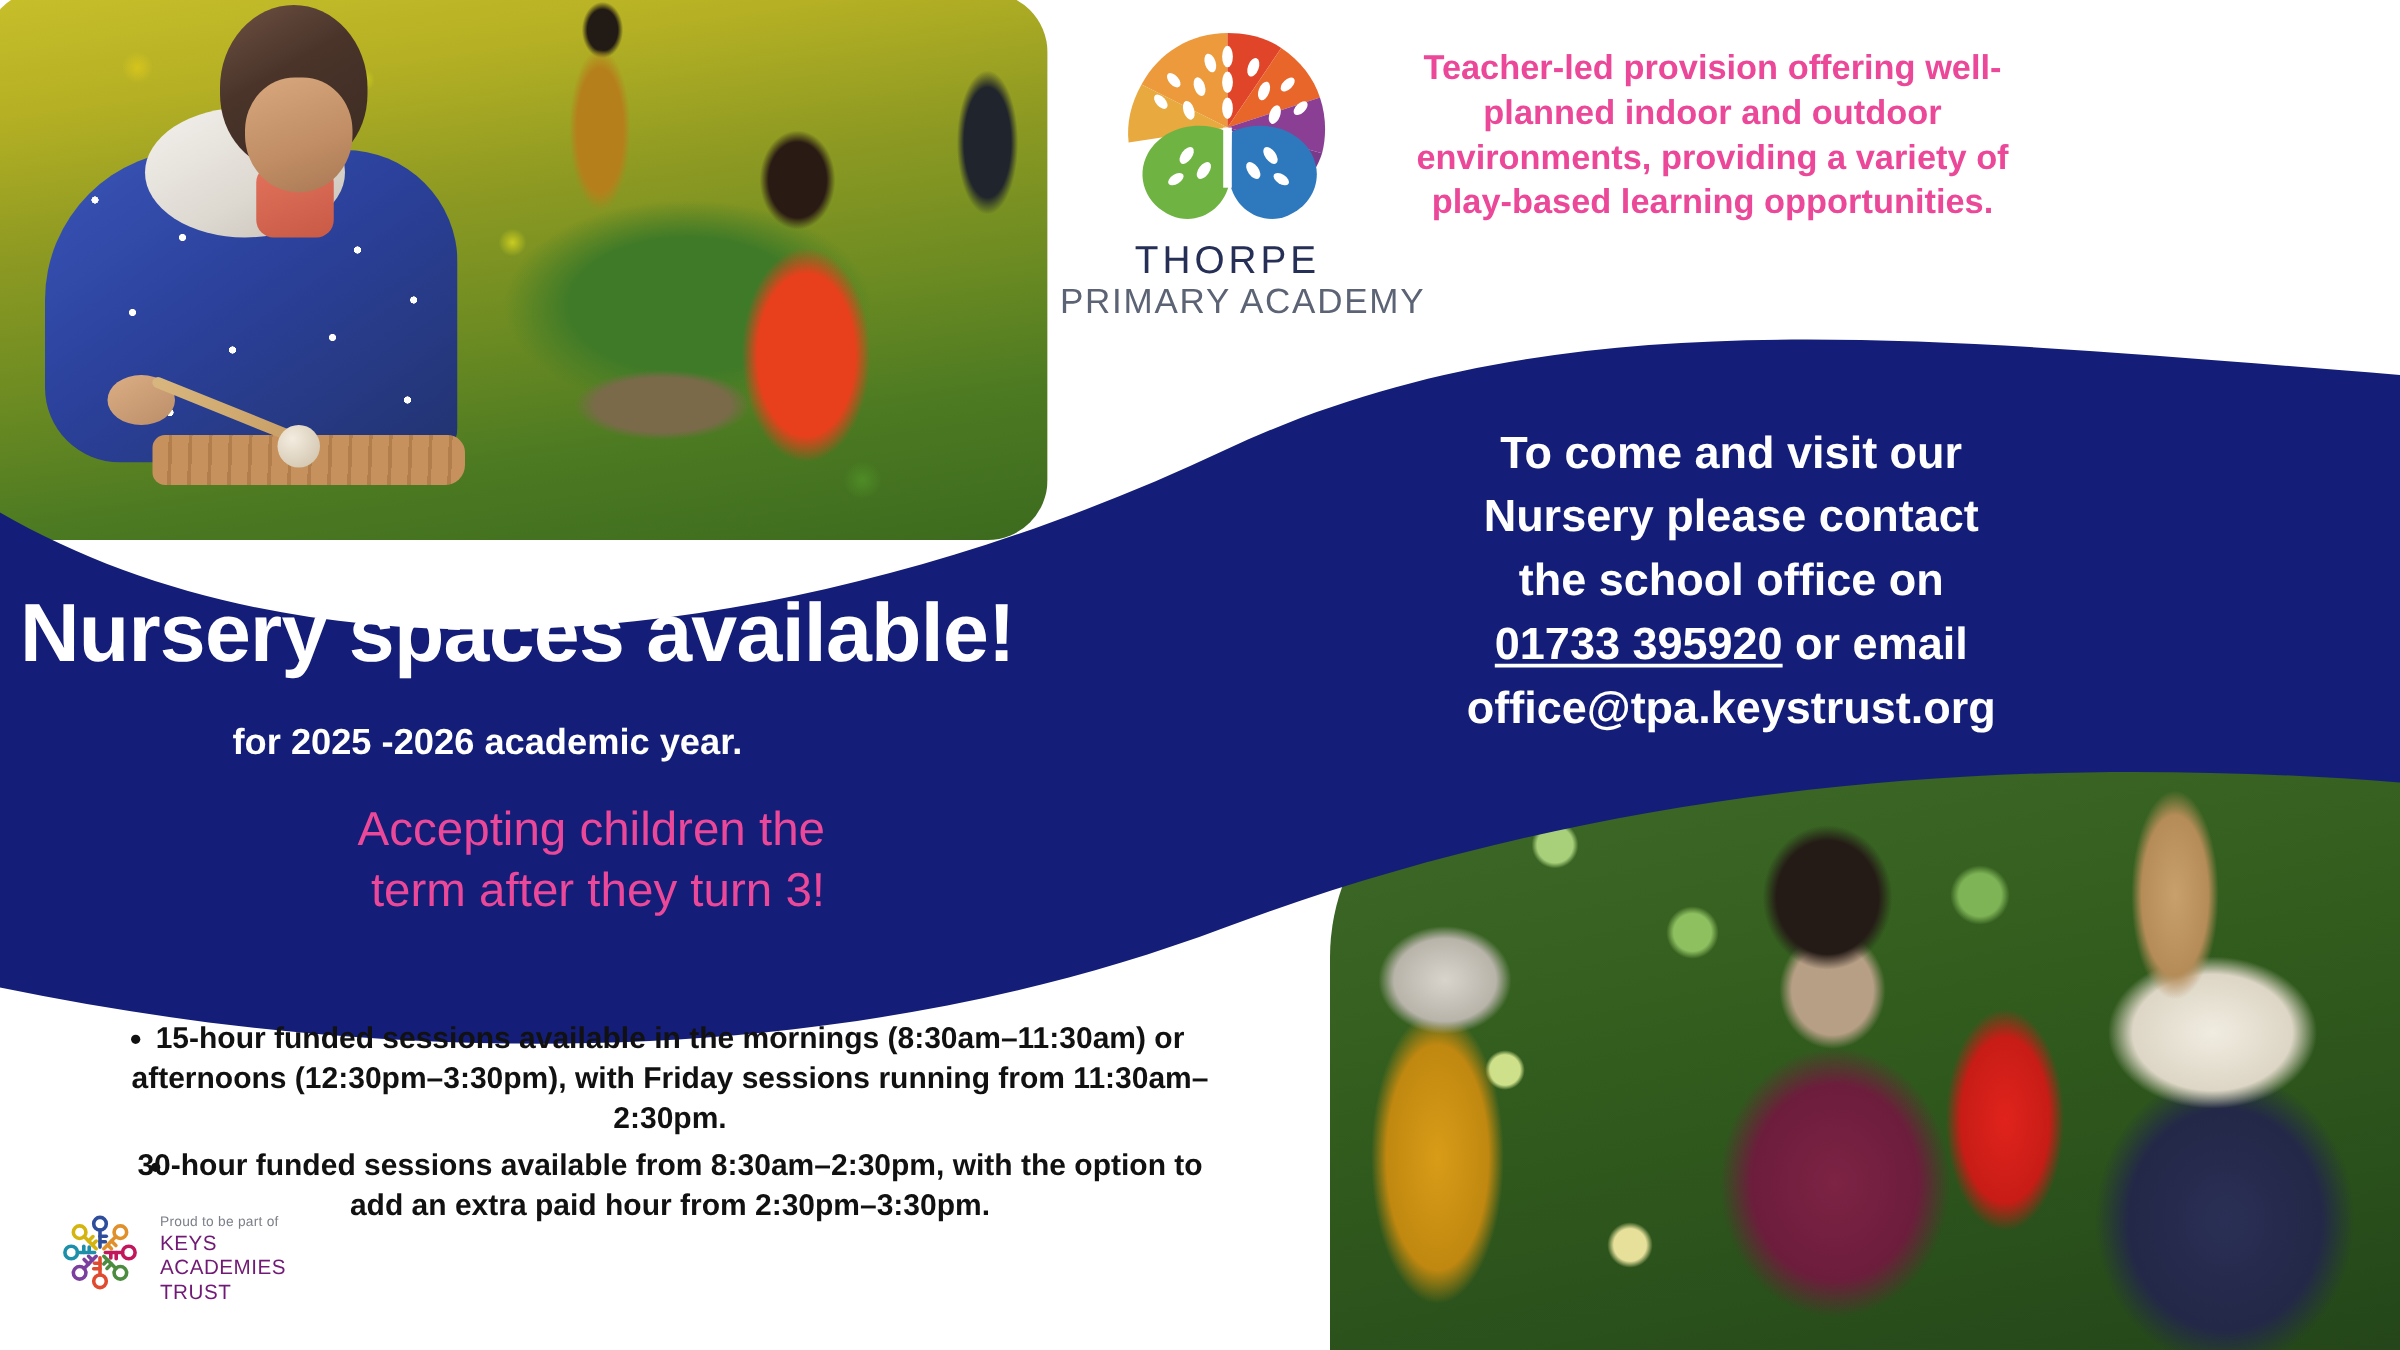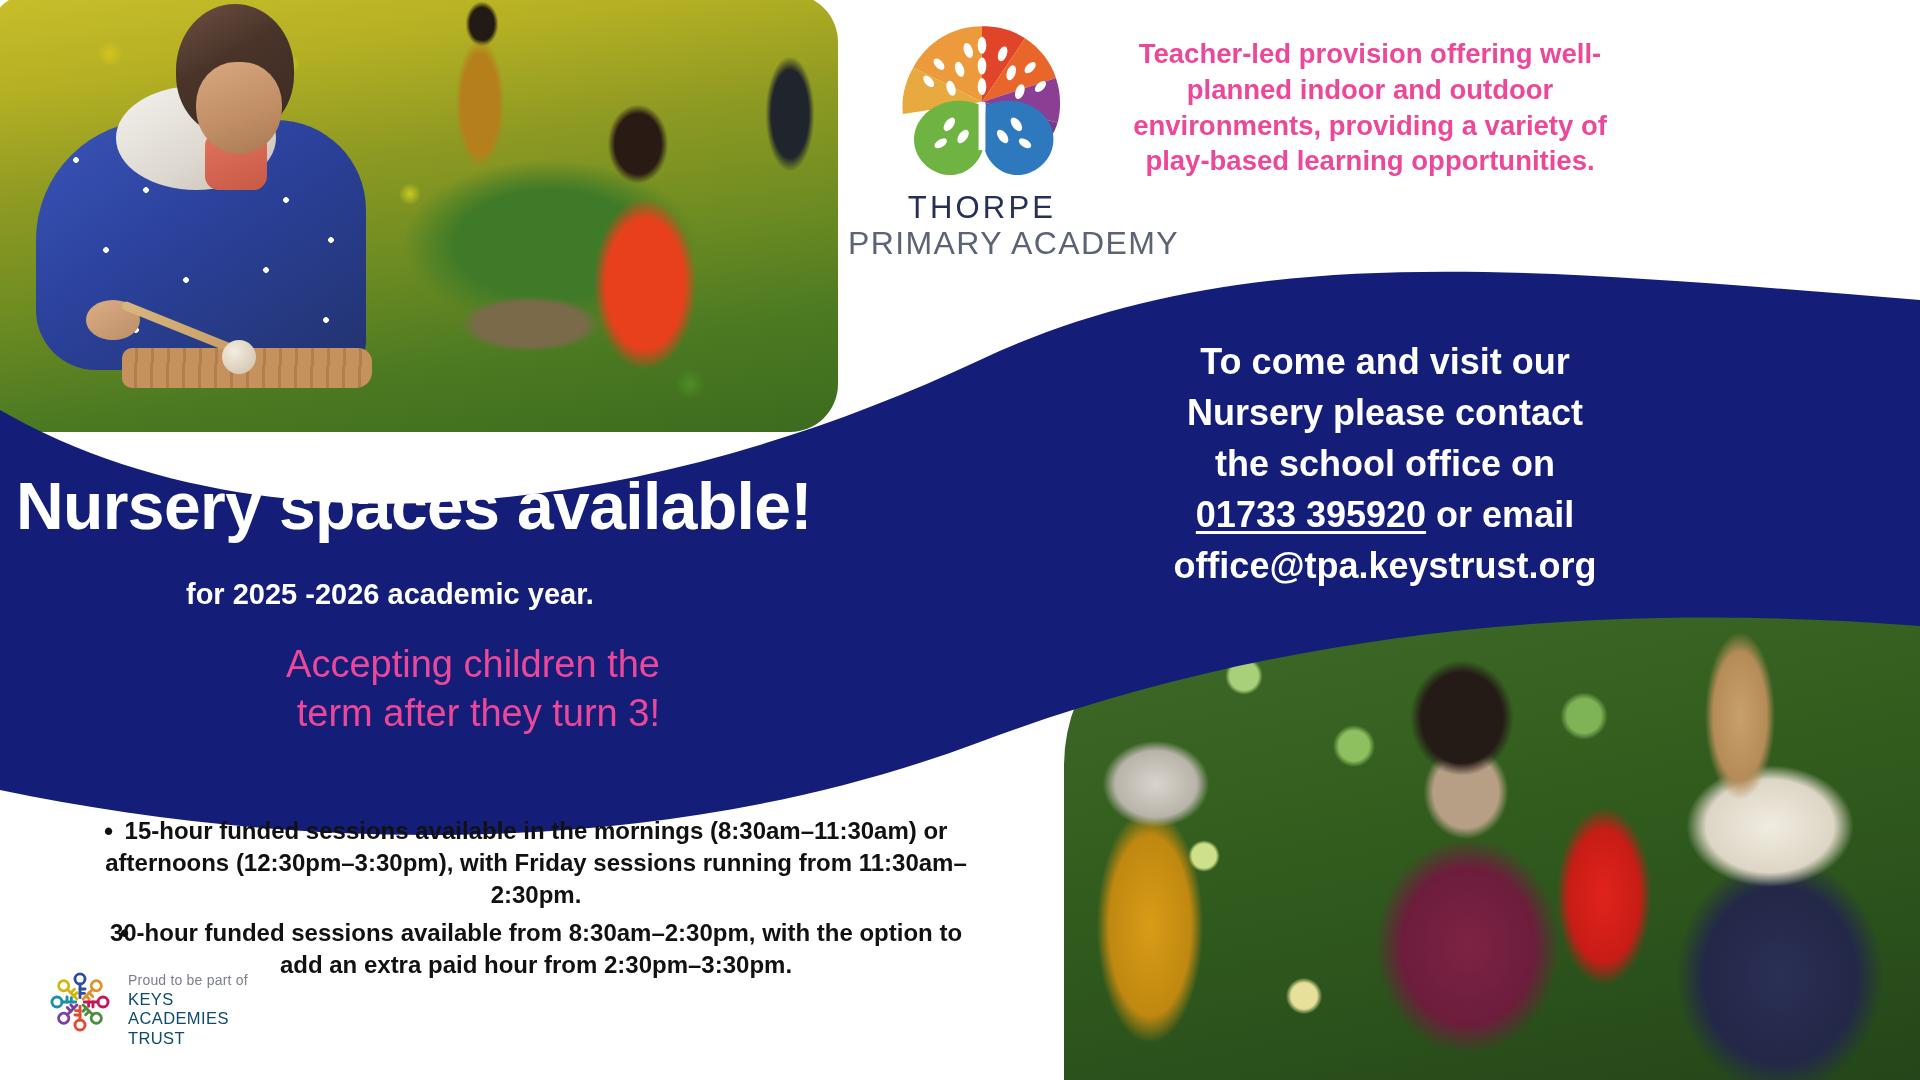--- a/index.html
+++ b/index.html
@@ -92,21 +92,21 @@
       background-color:#35601f;}
 
   
   #wave{position:absolute;left:0;top:0;width:1920px;height:1080px;pointer-events:none;}
 
   
   #brand{position:absolute;left:848px;top:16px;width:268px;text-align:center;}
   #tree{position:relative;width:172px;height:172px;margin:0 auto;}
   #tree svg{display:block;width:172px;height:172px;}
   .brand-name{font-size:31px;font-weight:normal;letter-spacing:3.2px;color:#262f55;line-height:1.05;margin-top:4px;}
-  .brand-sub{font-size:32px;font-weight:400;letter-spacing:1.4px;color:#5b6374;line-height:1.15;white-space:nowrap;}
+  .brand-sub{font-size:28px;font-weight:400;letter-spacing:1.4px;color:#5b6374;line-height:1.15;white-space:nowrap;}
 
   
   #blurb{position:absolute;left:1120px;top:36px;width:500px;text-align:center;
       font-size:27.5px;font-weight:bold;line-height:1.3;color:#ec4899;}
 
   
   #contact{position:absolute;left:1150px;top:336px;width:470px;text-align:center;
       font-size:36px;font-weight:700;line-height:1.42;color:#ffffff;}
   #contact .u{text-decoration:underline;text-underline-offset:4px;}
 
@@ -123,22 +123,22 @@
       font-size:24px;font-weight:bold;color:#111;line-height:1.33;}
   #bullets ul{margin:0;padding:0;list-style:none;}
   #bullets li{position:relative;text-align:center;margin-bottom:6px;padding:0 4px;}
   #bullets li .dot{position:absolute;left:8px;top:0;font-size:26px;line-height:1.25;}
   #bullets li.b2 .dot{left:24px;}
 
   
   #keys{position:absolute;left:44px;top:966px;display:flex;align-items:flex-start;gap:12px;}
   #keys-mark{width:72px;height:72px;flex:0 0 72px;}
   #keys-text{padding-top:6px;}
-  .keys-pre{font-size:14px;color:#7b7f88;letter-spacing:.2px;margin-bottom:2px;}
-  .keys-name{font-size:16.5px;color:#0c4a6e;line-height:1.18;letter-spacing:.4px;}
+  .keys-pre{font-size:11px;color:#7b7f88;letter-spacing:.2px;margin-bottom:2px;}
+  .keys-name{font-size:16.5px;color:#701a75;line-height:1.18;letter-spacing:.4px;}
 </style>
 </head>
 <body>
 
 <div id="poster">
 
   <div id="photo-left" class="photo"></div>
 
   <div id="photo-girl">
     <div class="g g-coat"></div>

